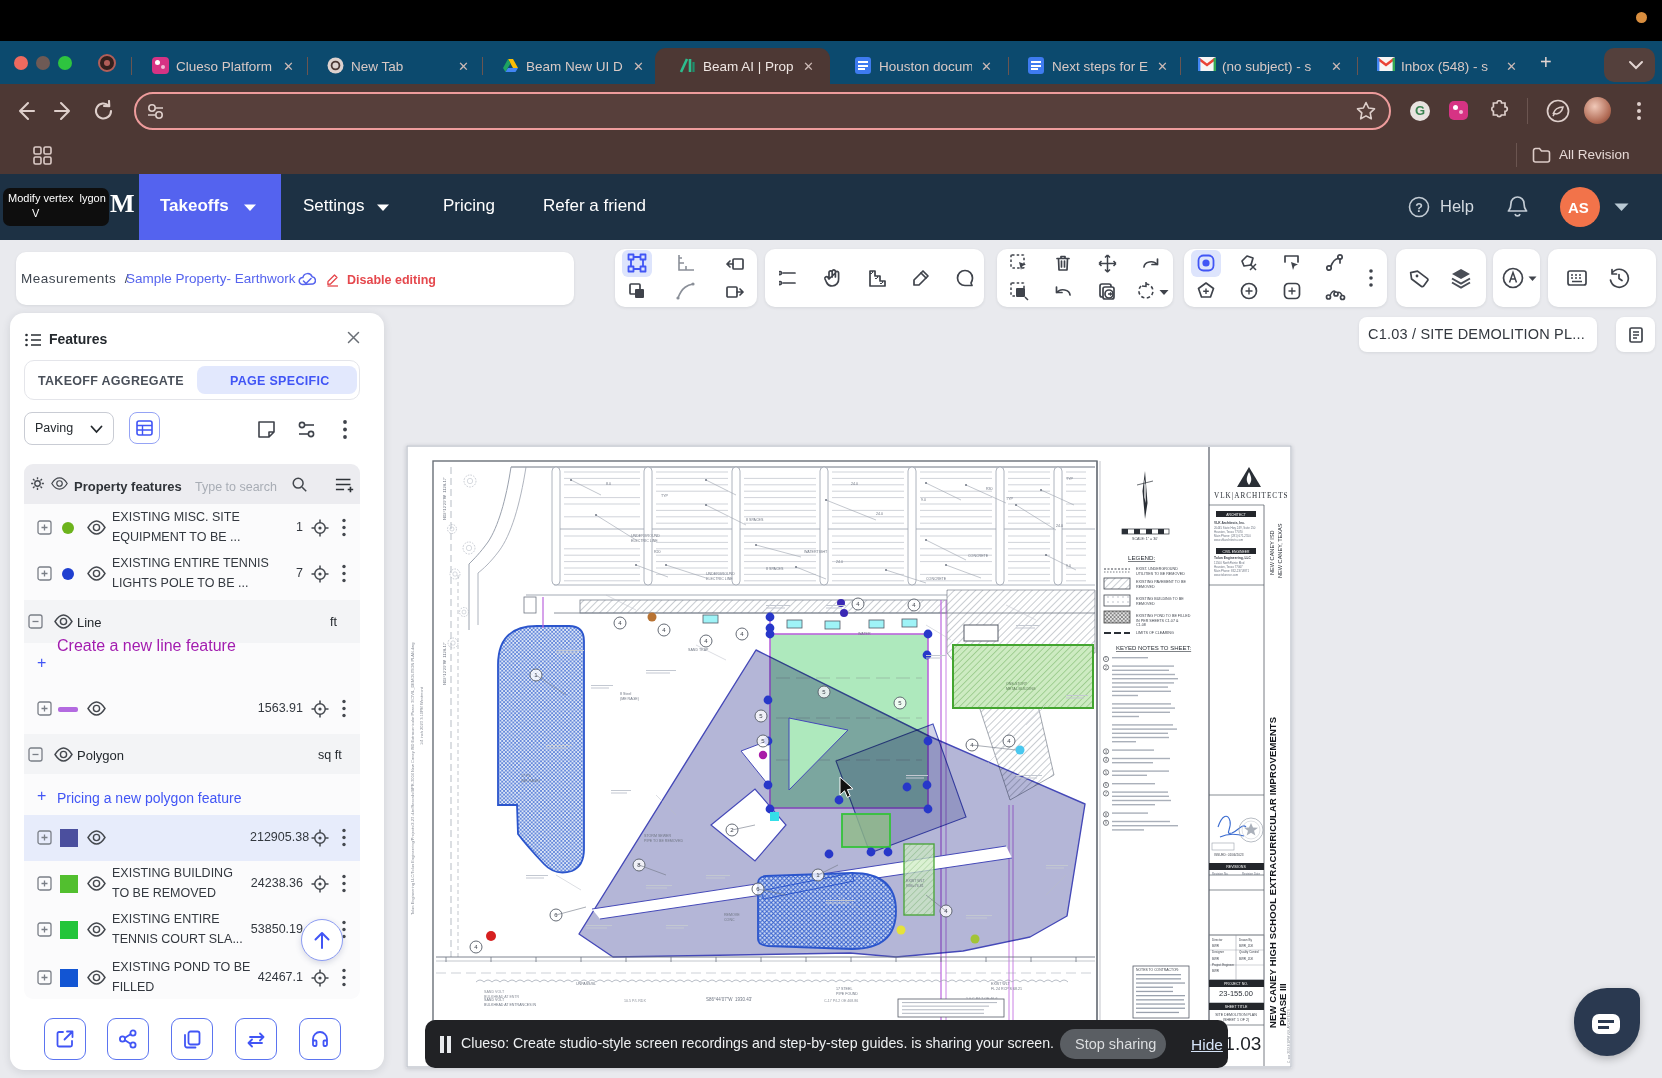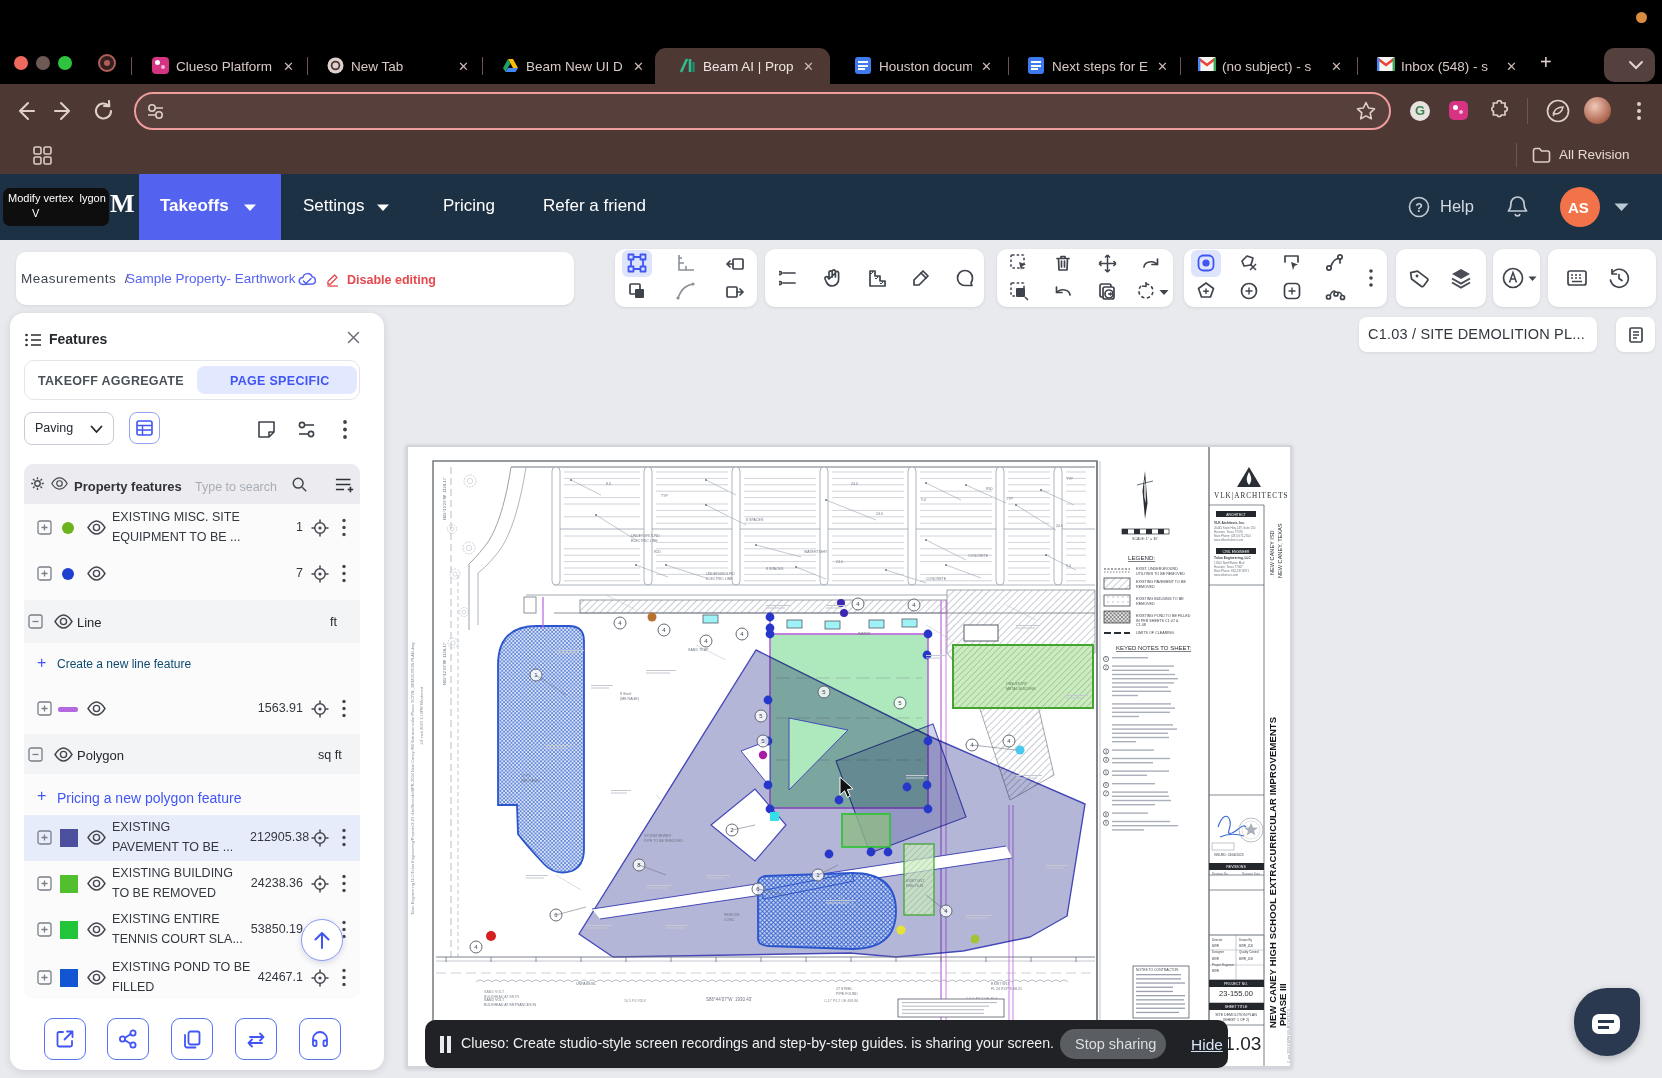--- a/index.html
+++ b/index.html
@@ -1,18 +1,18 @@
 <!DOCTYPE html>
 <html><head><meta charset="utf-8">
 <style>
 *{margin:0;padding:0;box-sizing:border-box}
 html,body{width:1662px;height:1078px;overflow:hidden;background:#e9eaee;font-family:"Liberation Sans",sans-serif}
 .abs{position:absolute}
 #menubar{position:absolute;left:0;top:0;width:1662px;height:41px;background:#000}
-#tabbar{position:absolute;left:0;top:41px;width:1662px;height:43px;background:#000000}
+#tabbar{position:absolute;left:0;top:41px;width:1662px;height:43px;background:#0c4a6e}
 #chromebar{position:absolute;left:0;top:84px;width:1662px;height:53px;background:#4d3834}
 #bookbar{position:absolute;left:0;top:137px;width:1662px;height:37px;background:#4d3834}
 #appnav{position:absolute;left:0;top:174px;width:1662px;height:66px;background:#1d3144}
 #main{position:absolute;left:0;top:240px;width:1662px;height:838px;background:#e9eaee}
 .tab{position:absolute;top:7px;height:36px;display:flex;align-items:center;color:#d9c9c5;font-size:13.5px}
 .tabx{color:#cdbab6;font-size:13px;margin-left:8px}
 .tsep{position:absolute;top:16px;width:1px;height:18px;background:#6b5550}
 .card{position:absolute;background:#fff;border-radius:10px;box-shadow:0 1px 3px rgba(40,45,60,.10)}
 .rowtxt{font-size:12.5px;color:#33383f;line-height:20px}
 </style></head>
@@ -450,20 +450,21 @@
     </svg>
     <svg class="abs" style="left:37px;top:326px" width="15" height="15">
       <rect x="1" y="1" width="13" height="13" rx="2" stroke="#7a7f87" stroke-width="1.3" fill="none"></rect>
       <path d="M7.5 4.5 v6 M4.5 7.5 h6" stroke="#7a7f87" stroke-width="1.3"></path>
     </svg>
     <div class="abs" style="left:62px;top:328px;width:12px;height:12px;border-radius:50%;background:#1f3fd0"></div>
     <svg class="abs" style="left:87px;top:326px" width="19" height="15">
       <path d="M1 7.5 C4 2.8 7 1 9.5 1 C12 1 15 2.8 18 7.5 C15 12.2 12 14 9.5 14 C7 14 4 12.2 1 7.5 Z" stroke="#44484e" stroke-width="1.4" fill="none"></path>
       <circle cx="9.5" cy="7.5" r="3.1" stroke="#44484e" stroke-width="1.4" fill="none"></circle>
     </svg>
+    <div class="abs rowtxt" style="left:112px;top:313px;width:186px">EXISTING ENTIRE TENNIS<br>LIGHTS POLE TO BE ...</div>
     <div class="abs rowtxt" style="left:250px;top:323px;width:53px;text-align:right">7</div>
     <svg class="abs" style="left:310px;top:324px" width="20" height="20">
       <circle cx="10" cy="10" r="5.2" stroke="#44484e" stroke-width="1.5" fill="none"></circle>
       <circle cx="10" cy="10" r="1.6" fill="#44484e"></circle>
       <path d="M10 1.5 V5 M10 15 V18.5 M1.5 10 H5 M15 10 H18.5" stroke="#44484e" stroke-width="1.5"></path>
     </svg>
     <svg class="abs" style="left:341px;top:324px" width="6" height="20">
       <circle cx="3" cy="2.5" r="1.7" fill="#44484e"></circle>
       <circle cx="3" cy="9.5" r="1.7" fill="#44484e"></circle>
       <circle cx="3" cy="16.5" r="1.7" fill="#44484e"></circle>
@@ -473,21 +474,21 @@
       <rect x="1" y="1" width="13" height="13" rx="2" stroke="#7a7f87" stroke-width="1.3" fill="none"></rect>
       <path d="M4.5 7.5 h6" stroke="#7a7f87" stroke-width="1.3"></path>
     </svg>
     <svg class="abs" style="left:54px;top:374px" width="19" height="15">
       <path d="M1 7.5 C4 2.8 7 1 9.5 1 C12 1 15 2.8 18 7.5 C15 12.2 12 14 9.5 14 C7 14 4 12.2 1 7.5 Z" stroke="#44484e" stroke-width="1.4" fill="none"></path>
       <circle cx="9.5" cy="7.5" r="3.1" stroke="#44484e" stroke-width="1.4" fill="none"></circle>
     </svg>
     <span class="abs" style="left:77px;top:375px;font-size:13px;color:#24292e">Line</span>
     <span class="abs" style="left:330px;top:375px;font-size:12.5px;color:#24292e">ft</span>
     <span class="abs" style="left:37px;top:414px;font-size:16px;color:#4155f5">+</span>
-    <span class="abs" style="left:57px;top:417px;font-size:12px;color:#0c4a6e">Create a new line feature</span>
+    <span class="abs" style="left:57px;top:397px;font-size:16px;color:#a21caf">Create a new line feature</span>
     <svg class="abs" style="left:37px;top:461px" width="15" height="15">
       <rect x="1" y="1" width="13" height="13" rx="2" stroke="#7a7f87" stroke-width="1.3" fill="none"></rect>
       <path d="M7.5 4.5 v6 M4.5 7.5 h6" stroke="#7a7f87" stroke-width="1.3"></path>
     </svg>
     <div class="abs" style="left:58px;top:467px;width:20px;height:5px;border-radius:2px;background:#b36ae0"></div>
     <svg class="abs" style="left:87px;top:461px" width="19" height="15">
       <path d="M1 7.5 C4 2.8 7 1 9.5 1 C12 1 15 2.8 18 7.5 C15 12.2 12 14 9.5 14 C7 14 4 12.2 1 7.5 Z" stroke="#44484e" stroke-width="1.4" fill="none"></path>
       <circle cx="9.5" cy="7.5" r="3.1" stroke="#44484e" stroke-width="1.4" fill="none"></circle>
     </svg>
     <div class="abs rowtxt" style="left:250px;top:458px;width:53px;text-align:right">1563.91</div>
@@ -517,21 +518,20 @@
     <div class="abs" style="left:24px;top:575px;width:336px;height:46px;background:#e7ecfb"></div>
     <svg class="abs" style="left:37px;top:590px" width="15" height="15">
       <rect x="1" y="1" width="13" height="13" rx="2" stroke="#7a7f87" stroke-width="1.3" fill="none"></rect>
       <path d="M7.5 4.5 v6 M4.5 7.5 h6" stroke="#7a7f87" stroke-width="1.3"></path>
     </svg>
     <div class="abs" style="left:60px;top:589px;width:18px;height:18px;background:#4b4f9e"></div>
     <svg class="abs" style="left:87px;top:590px" width="19" height="15">
       <path d="M1 7.5 C4 2.8 7 1 9.5 1 C12 1 15 2.8 18 7.5 C15 12.2 12 14 9.5 14 C7 14 4 12.2 1 7.5 Z" stroke="#44484e" stroke-width="1.4" fill="none"></path>
       <circle cx="9.5" cy="7.5" r="3.1" stroke="#44484e" stroke-width="1.4" fill="none"></circle>
     </svg>
-    <div class="abs rowtxt" style="left:112px;top:577px;width:186px">EXISTING<br>PAVEMENT TO BE ...</div>
     <div class="abs rowtxt" style="left:250px;top:587px;width:53px;text-align:right">212905.38</div>
     <svg class="abs" style="left:310px;top:588px" width="20" height="20">
       <circle cx="10" cy="10" r="5.2" stroke="#44484e" stroke-width="1.5" fill="none"></circle>
       <circle cx="10" cy="10" r="1.6" fill="#44484e"></circle>
       <path d="M10 1.5 V5 M10 15 V18.5 M1.5 10 H5 M15 10 H18.5" stroke="#44484e" stroke-width="1.5"></path>
     </svg>
     <svg class="abs" style="left:341px;top:588px" width="6" height="20">
       <circle cx="3" cy="2.5" r="1.7" fill="#44484e"></circle>
       <circle cx="3" cy="9.5" r="1.7" fill="#44484e"></circle>
       <circle cx="3" cy="16.5" r="1.7" fill="#44484e"></circle>

